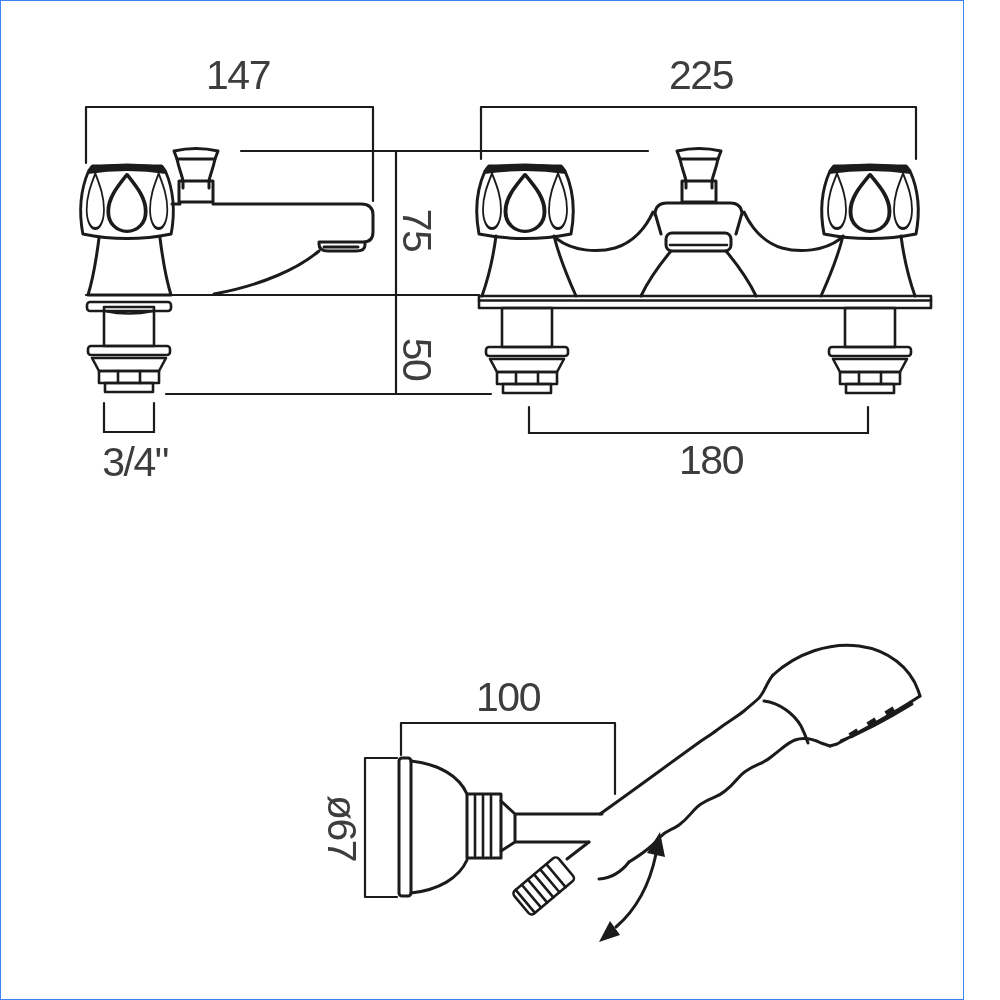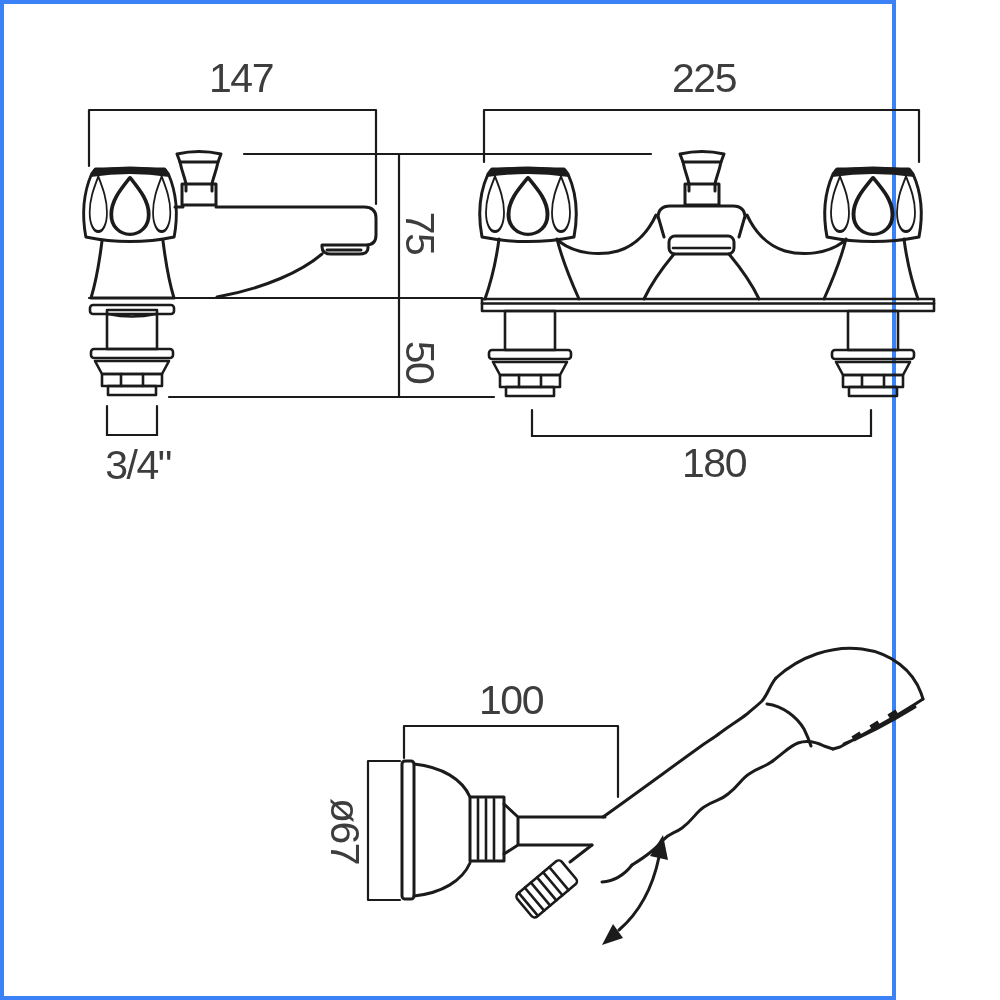--- a/index.html
+++ b/index.html
@@ -1,17 +1,17 @@
 <!DOCTYPE html>
 <html><head>
 <meta charset="utf-8">
 <style>
   html,body{margin:0;padding:0;background:#fff;}
-  #canvas{position:relative;width:896px;height:1000px;background:var(--bg,#fff);
-          border:4px solid #3b82f6;box-sizing:border-box;font-family:"Liberation Sans",sans-serif;}
+  #canvas{position:relative;width:964px;height:1000px;background:var(--bg,#fff);
+          border:1px solid #3b82f6;box-sizing:border-box;font-family:"Liberation Sans",sans-serif;}
   svg{display:block;}
   .ln{fill:none;stroke:var(--line,#1b1b1b);stroke-width:3;stroke-linecap:round;stroke-linejoin:round;}
   .lnt{fill:none;stroke:var(--line,#1b1b1b);stroke-width:2.6;stroke-linecap:round;stroke-linejoin:round;}
   .dim{fill:none;stroke:var(--line,#1b1b1b);stroke-width:2.2;stroke-linecap:round;}
   .band{fill:var(--line,#1b1b1b);stroke:none;}
   .solid{fill:var(--line,#1b1b1b);stroke:none;}
   .wfill{fill:#fff;}
   .thln{stroke:var(--line,#1b1b1b);stroke-width:2.2;}
   .noz{stroke:var(--line,#1b1b1b);stroke-width:6;stroke-linecap:butt;}
   .dimtext{fill:var(--dimtext,#3d3d3d);font-family:"Liberation Sans",sans-serif;

